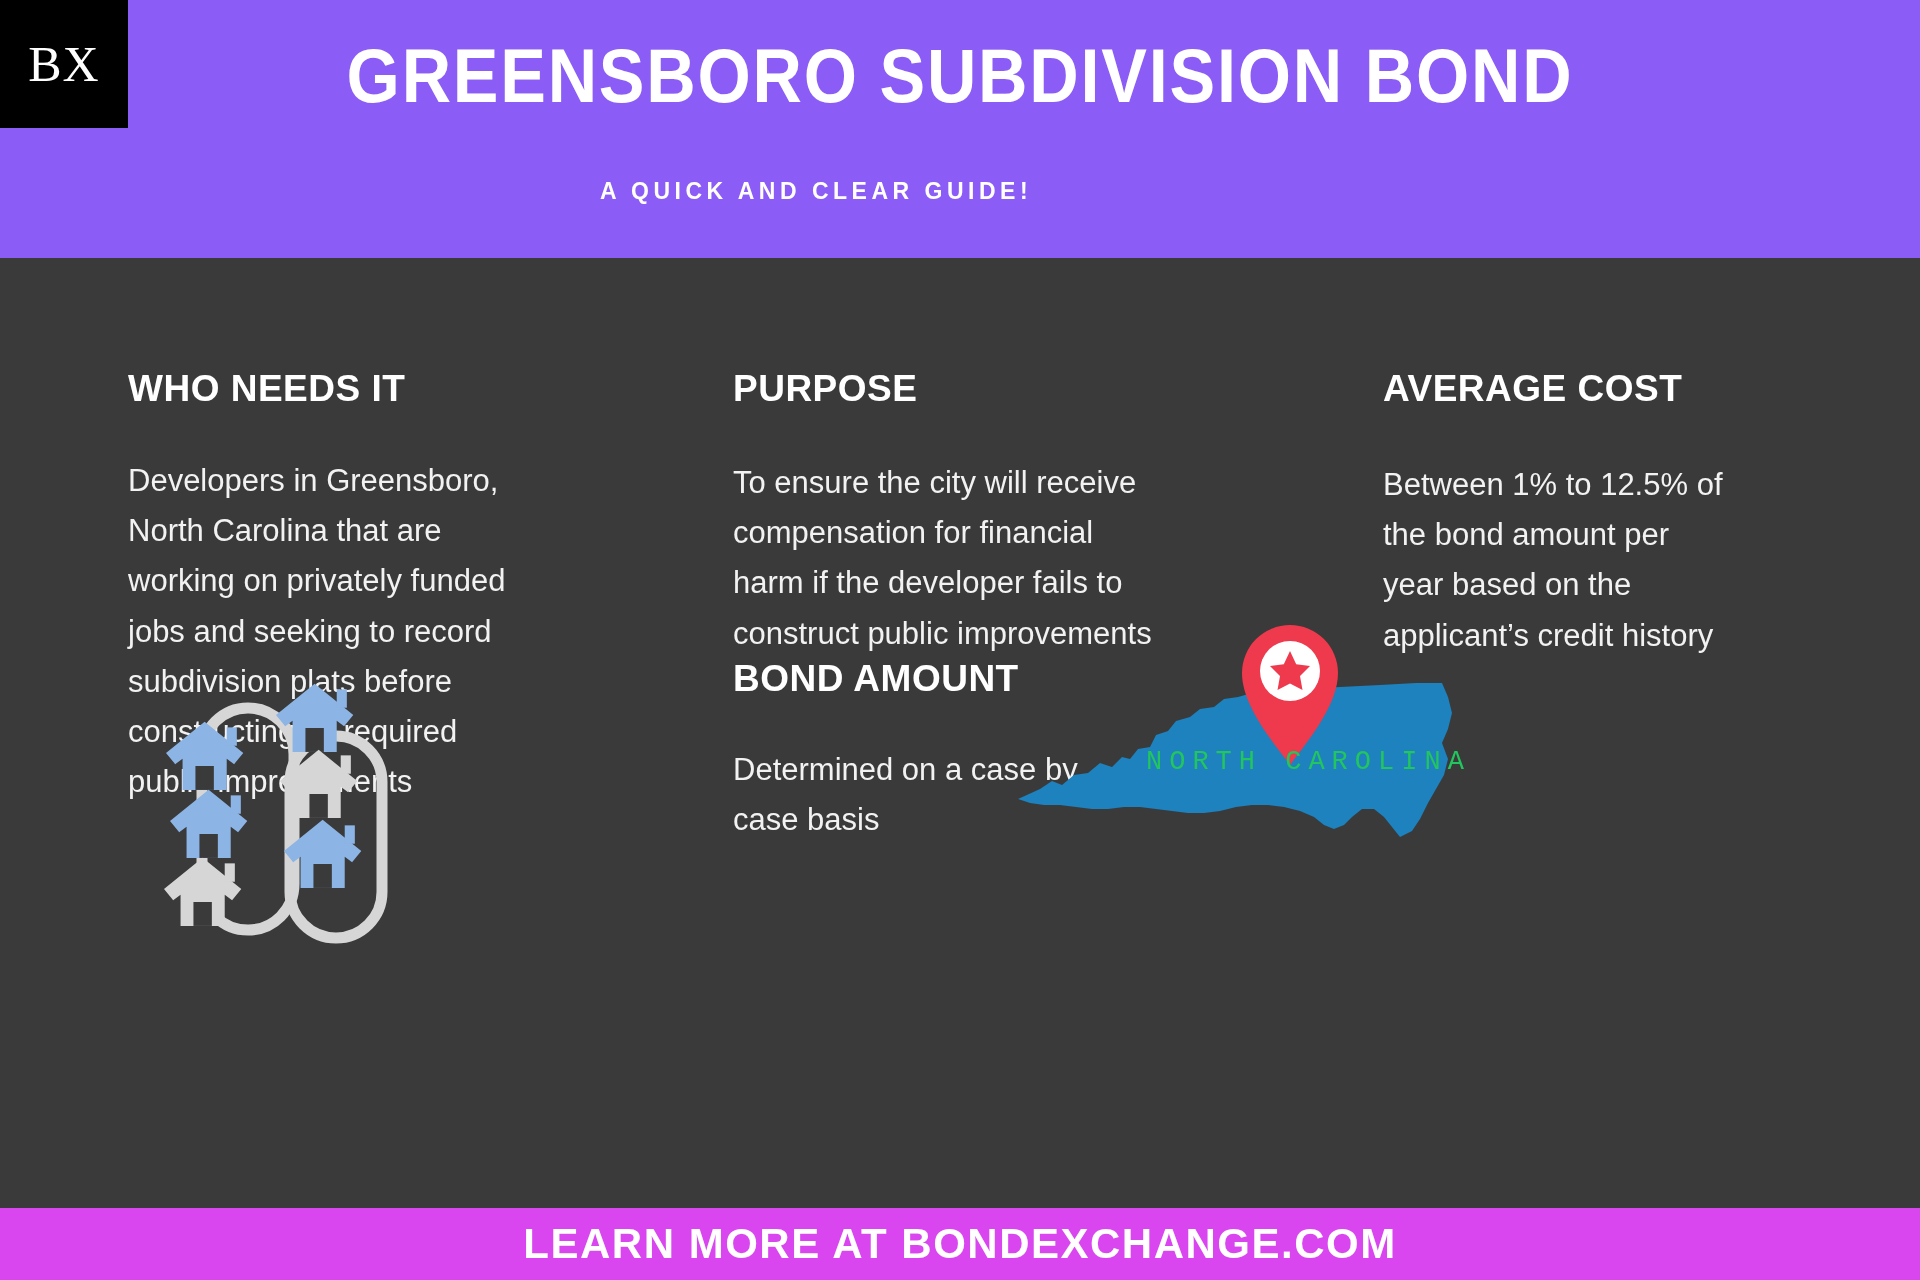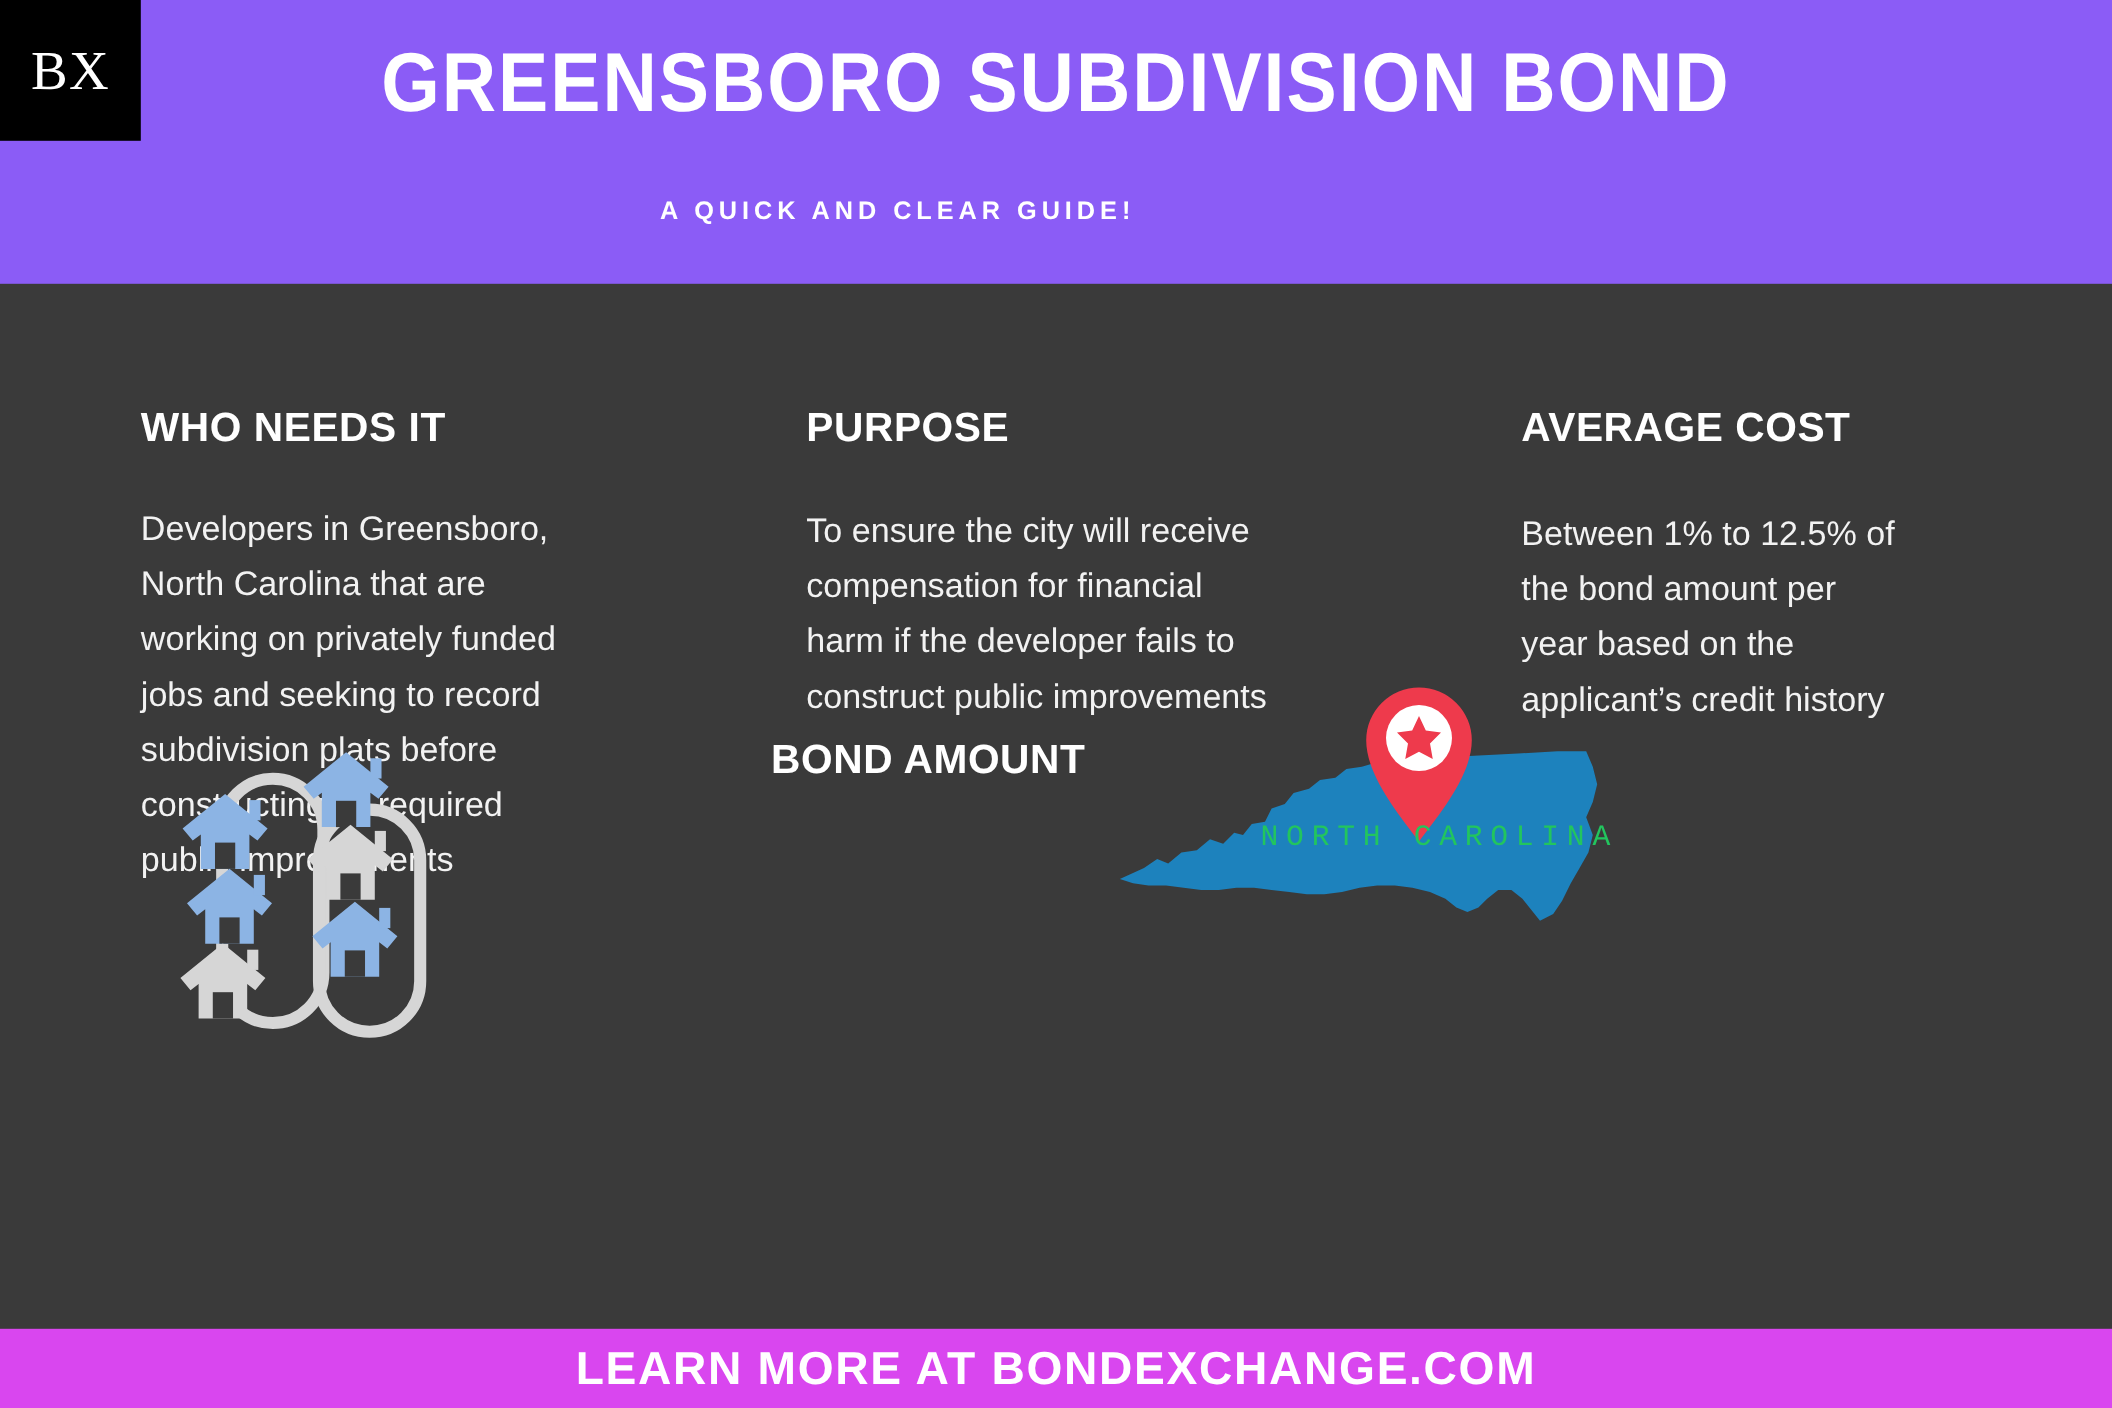--- a/index.html
+++ b/index.html
@@ -76,21 +76,21 @@
 
   #who-title { margin-top:110px; }
   #who-body  { margin-top:46px; width:400px; }
 
   #purpose-title { margin-top:110px; }
   #purpose-body  { margin-top:48px; width:430px; }
 
   #cost-title { margin-top:110px; }
   #cost-body  { margin-top:50px; width:340px; }
 
-  #bond-title { position:absolute; left:701px; top:400px;margin-top:12px; }
+  #bond-title { position:absolute; left:733px; top:400px; }
   #bond-body  { position:absolute; left:733px; top:487px; width:400px; }
 
   
   #houses {
     position:absolute; left:140px; top:412px;
     width:300px; height:280px;
   }
 
   
   #map-illustration {
@@ -143,20 +143,21 @@
     <div class="sec-title" id="purpose-title">PURPOSE</div>
     <div class="sec-body" id="purpose-body">To ensure the city will receive compensation for financial harm if the developer fails to construct public improvements</div>
   </div>
 
   <div class="col" id="col-right">
     <div class="sec-title" id="cost-title">AVERAGE COST</div>
     <div class="sec-body" id="cost-body">Between 1% to 12.5% of the bond amount per year based on the applicant’s credit history</div>
   </div>
 
   <div class="sec-title" id="bond-title">BOND AMOUNT</div>
+  <div class="sec-body" id="bond-body">Determined on a case by case basis</div>
 
   <div id="houses">
     <svg width="300" height="280" viewBox="0 0 300 280" xmlns="http://www.w3.org/2000/svg">
 
       <path d="M62 84 a46 46 0 0 1 92 0 L154 214 a46 46 0 0 1 -92 0 Z" fill="none" stroke="#d6d6d6" stroke-width="11"></path>
 
       <path d="M150 112 a46 46 0 0 1 92 0 L242 222 a46 46 0 0 1 -92 0 Z" fill="none" stroke="#d6d6d6" stroke-width="11"></path>
 
       <g transform="translate(136,12) scale(0.92)">
         <path d="M42 2 L84 36 L74 48 L66 42 L66 76 L18 76 L18 42 L10 48 L0 36 Z" fill="#8cb4e4"></path>

